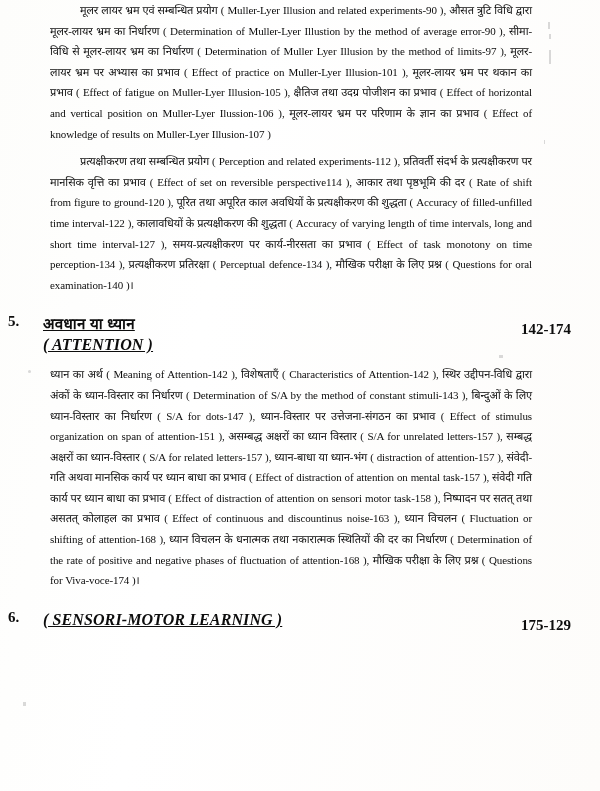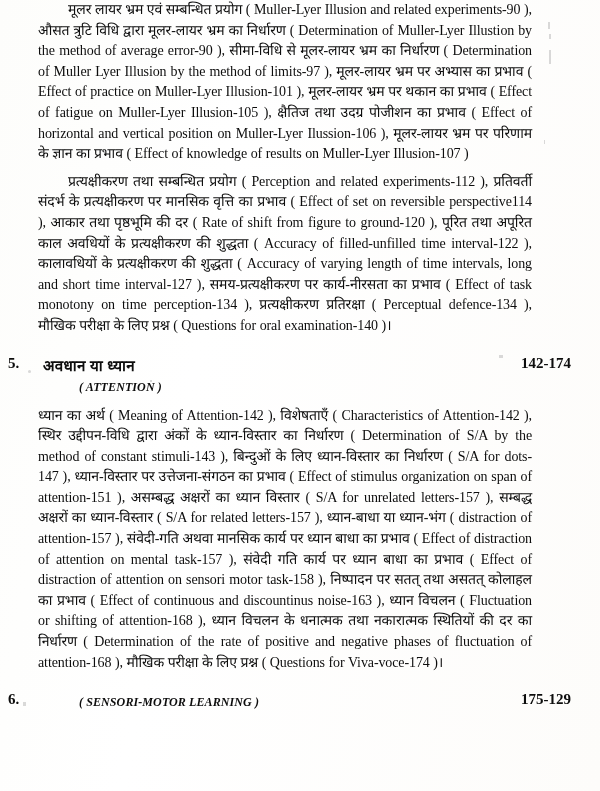--- a/index.html
+++ b/index.html
@@ -24,22 +24,22 @@
   }
 
   .content {
     position: absolute;
     left: 38px;
     top: 0;
     width: 494px;
   }
 
   p.para {
-    margin: 0 0 0 0;
-    font-size: 14px;
+    margin: 0 0 0 12px;
+    font-size: 11px;
     line-height: 20.6px;
     text-align: justify;
     text-justify: inter-word;
     letter-spacing: -0.1px;
     word-spacing: 0.2px;
   }
   p.para.indent {
     text-indent: 30px;
   }
   p.gap-top {
@@ -61,43 +61,43 @@
     left: -30px;
     top: 0;
     width: 22px;
     font-size: 15px;
     font-weight: bold;
     font-family: "Liberation Serif", serif;
   }
   .chap-titles {
     flex: 1 1 auto;
     padding-left: 5px;
+    text-decoration: underline;
   }
   .chap-hi {
     font-family: "Liberation Sans", "DejaVu Sans", sans-serif;
     font-size: 15.2px;
     font-weight: bold;
     letter-spacing: 0.2px;
     display: block;
     line-height: 21px;
   }
   .chap-en {
     display: block;
-    font-size: 12px;
+    font-size: 16px;
     font-weight: bold;
     font-style: italic;
     font-family: "Liberation Serif", serif;
     line-height: 22px;
     letter-spacing: 0.1px;
-    margin-left: 36px;
   }
   .chap-pages {
     position: absolute;
     right: -39px;
-    top: 0;
+    top: 8px;
     font-size: 15px;
     font-weight: bold;
     font-family: "Liberation Serif", serif;
     white-space: nowrap;
   }
 
   
   .speck {
     position: absolute;
     background: #b9b9b9;

